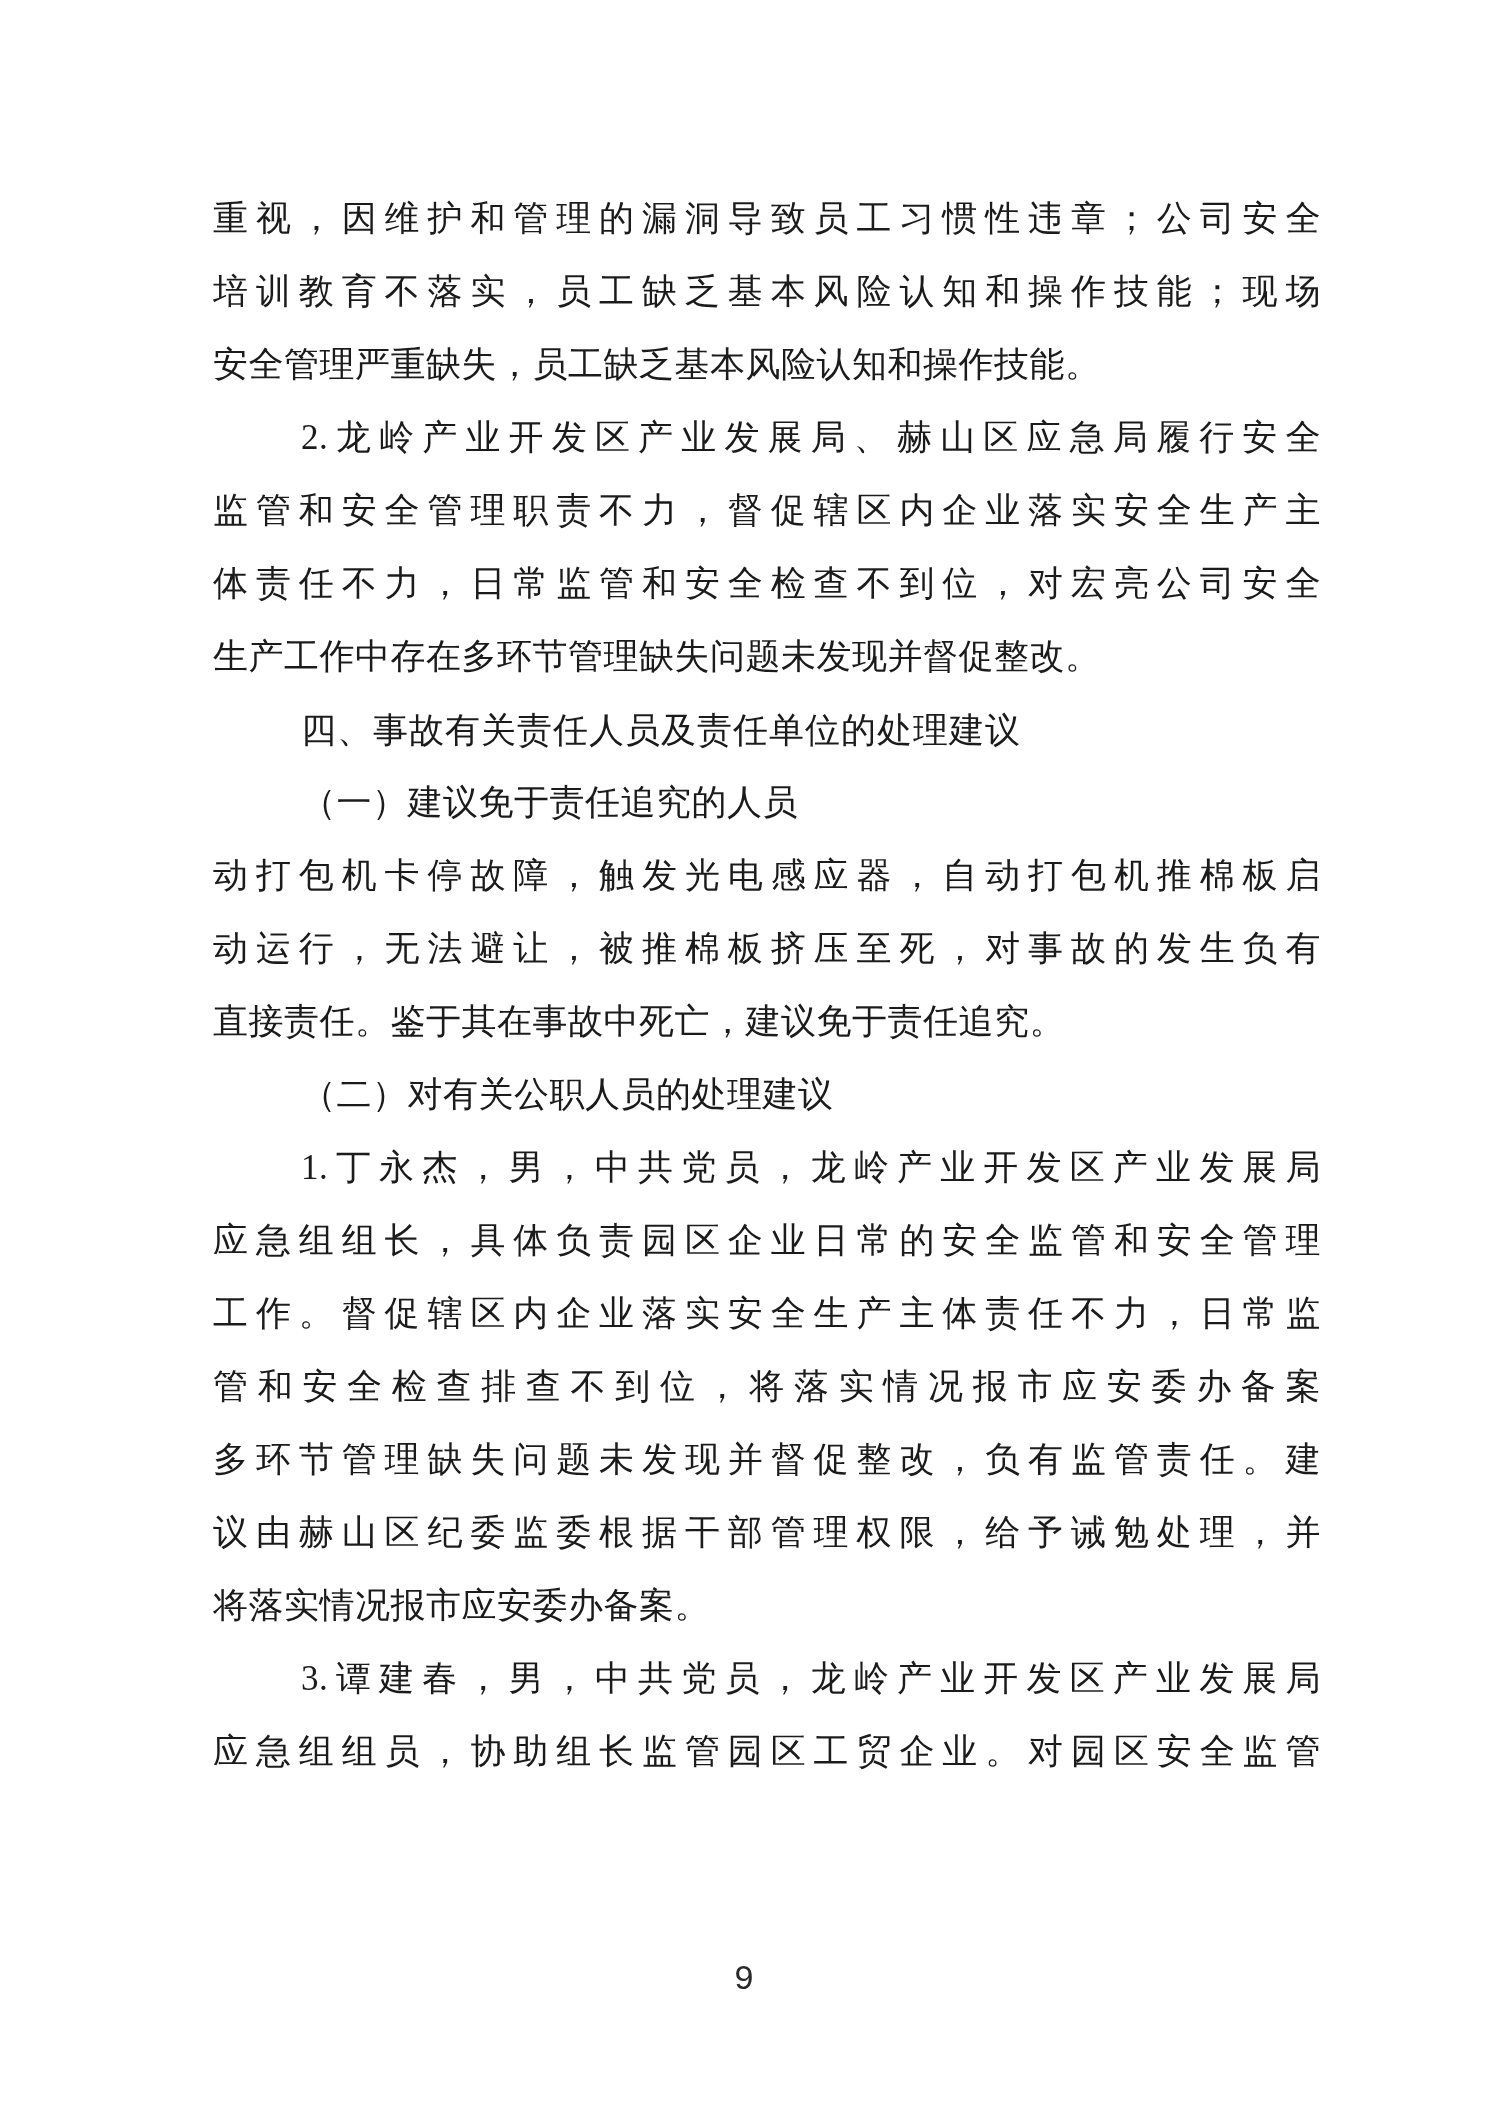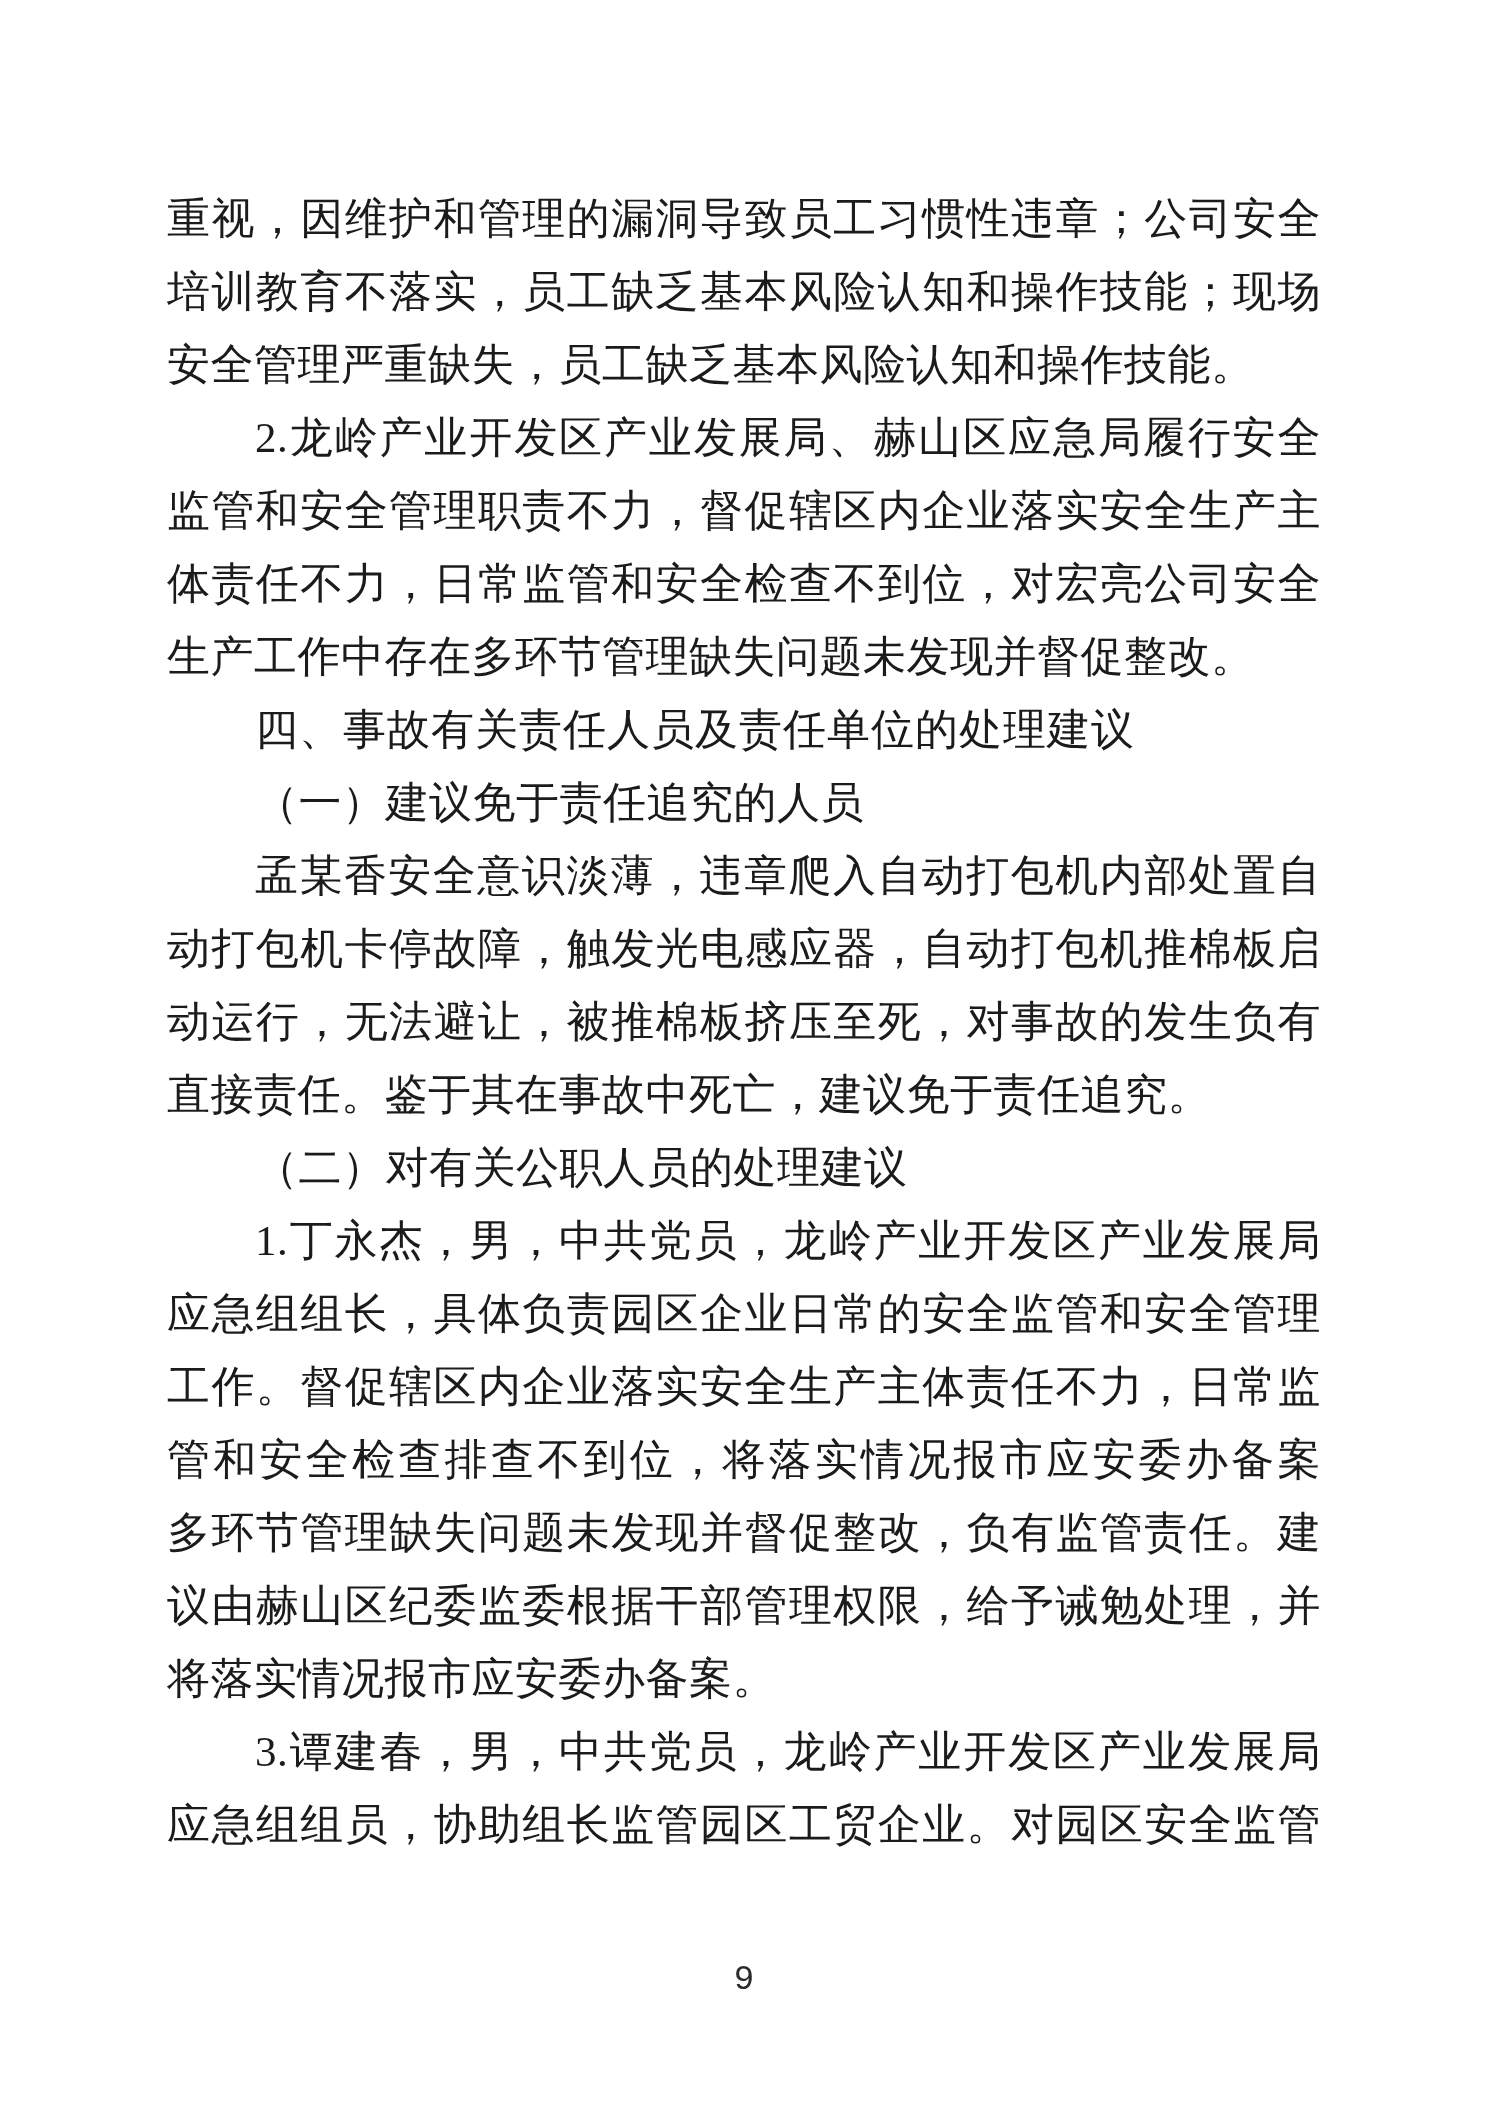--- a/index.html
+++ b/index.html
@@ -17,26 +17,27 @@
     color: #1b1b1b;
   }
   .doc-body {
     position: absolute;
     left: 167px;
     top: 182px;
     width: 1154px;
   }
   .para { margin: 0; padding: 0; }
   .line {
-    font-size: 43px;
+    font-size: 35px;
     line-height: 73px;
     height: 73px;
     text-align: justify;
     text-align-last: left;
     letter-spacing: 0.5px;
+    margin-left: 46px;
   }
   .line.fill {
     text-align-last: justify;
   }
   .line.indent {
     text-indent: 88px;
   }
   .para.heading1 .line {
     font-family: "Liberation Sans", "DejaVu Sans", sans-serif;
     font-weight: 400;
@@ -73,21 +74,20 @@
         <div class="line fill">体责任不力，日常监管和安全检查不到位，对宏亮公司安全</div>
         <div class="line">生产工作中存在多环节管理缺失问题未发现并督促整改。</div>
       </div>
       <div class="para heading1">
         <div class="line indent">四、事故有关责任人员及责任单位的处理建议</div>
       </div>
       <div class="para heading2">
         <div class="line indent">（一）建议免于责任追究的人员</div>
       </div>
       <div class="para body">
-        <div class="line fill indent">孟某香安全意识淡薄，违章爬入自动打包机内部处置自</div>
         <div class="line fill">动打包机卡停故障，触发光电感应器，自动打包机推棉板启</div>
         <div class="line fill">动运行，无法避让，被推棉板挤压至死，对事故的发生负有</div>
         <div class="line">直接责任。鉴于其在事故中死亡，建议免于责任追究。</div>
       </div>
       <div class="para heading2">
         <div class="line indent">（二）对有关公职人员的处理建议</div>
       </div>
       <div class="para body">
         <div class="line fill indent">1.丁永杰，男，中共党员，龙岭产业开发区产业发展局</div>
         <div class="line fill">应急组组长，具体负责园区企业日常的安全监管和安全管理</div>

